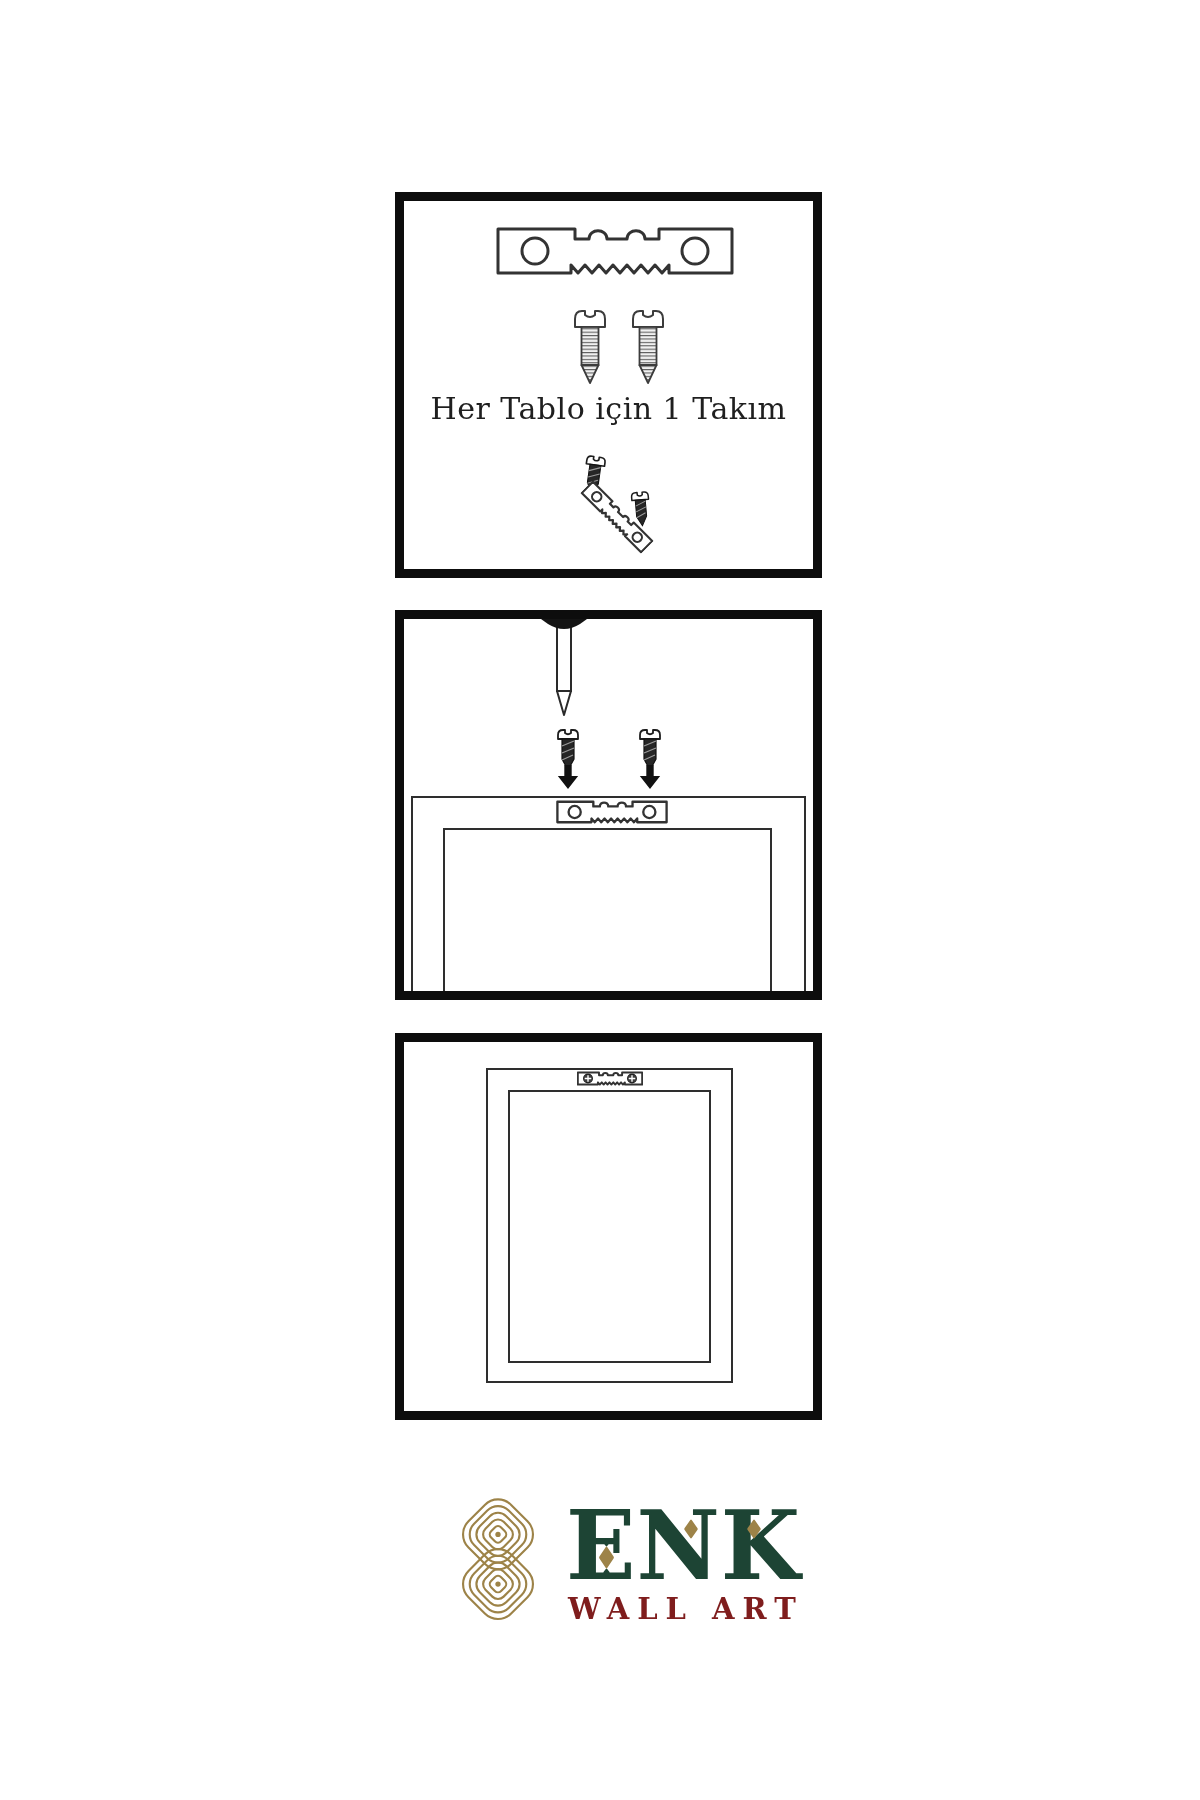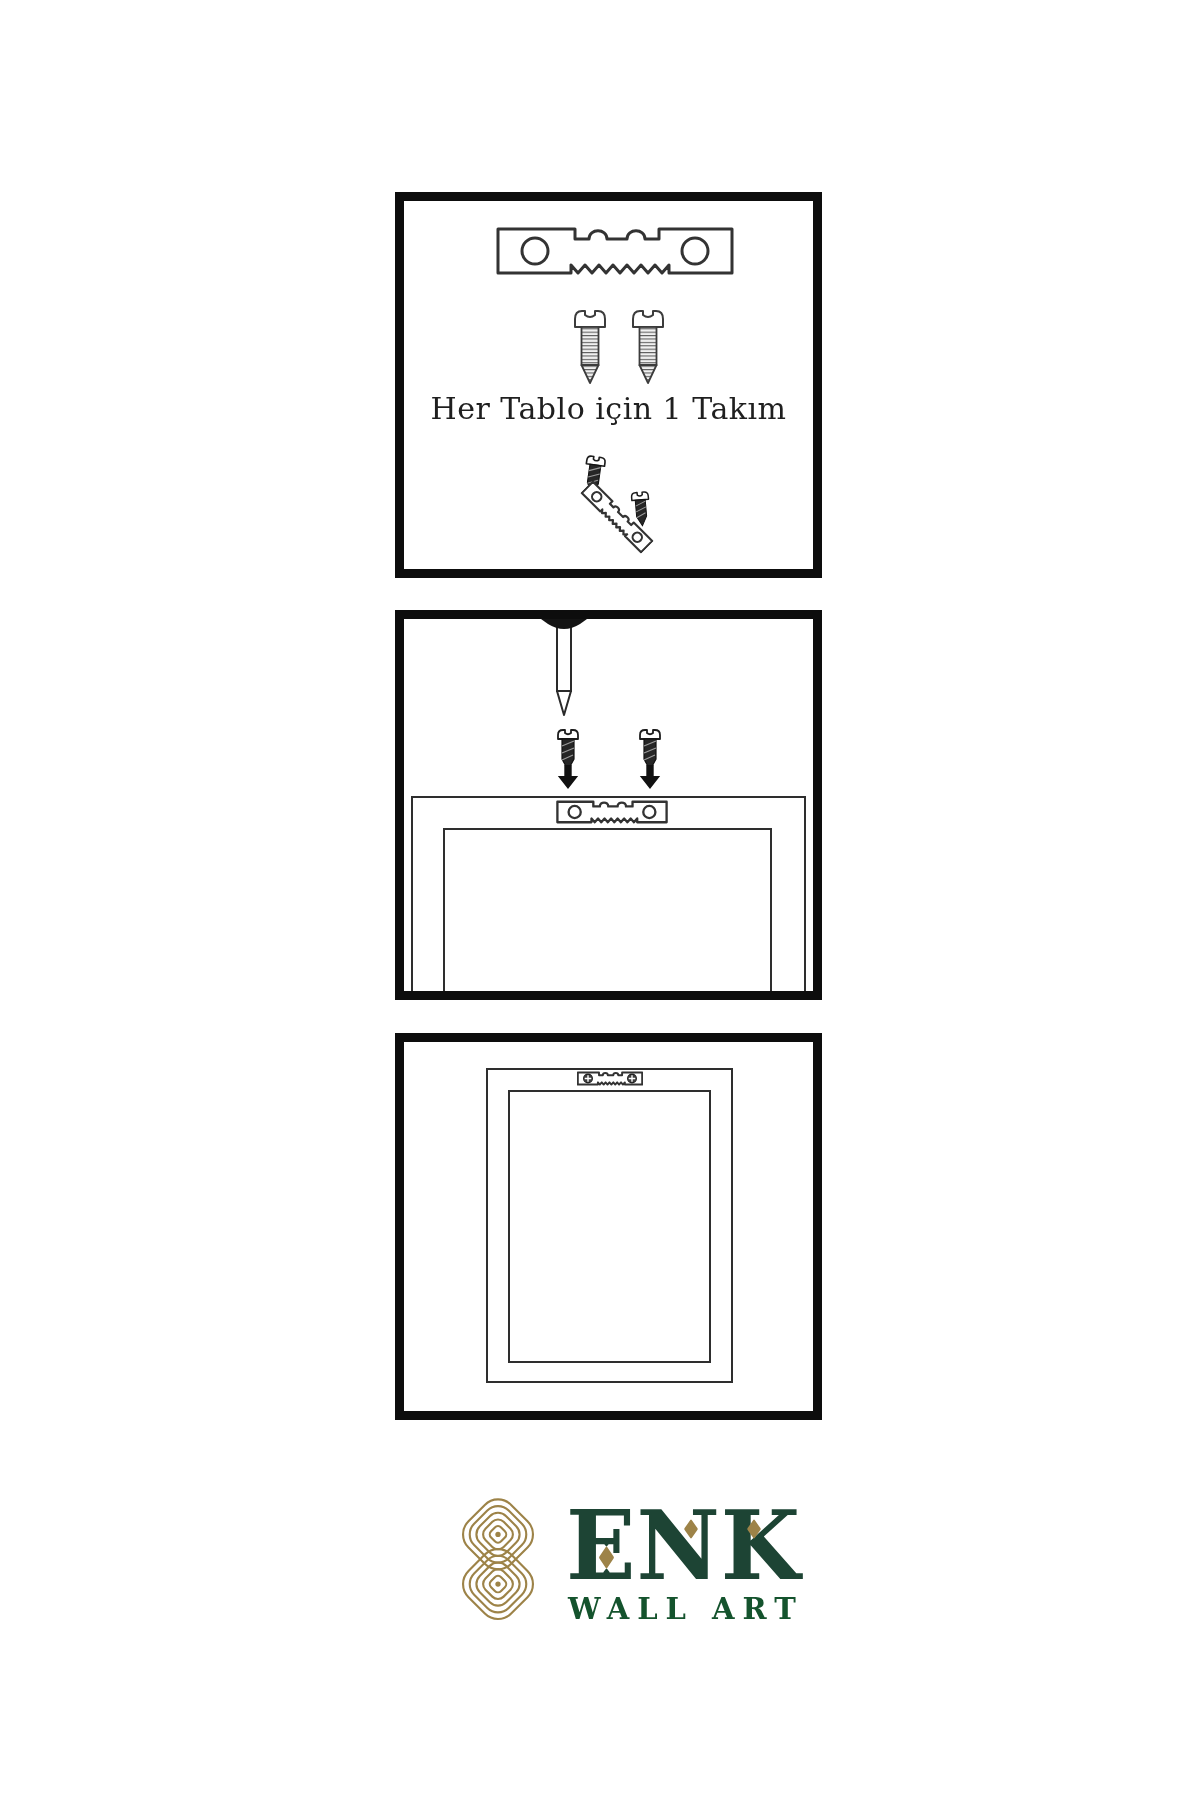--- a/index.html
+++ b/index.html
@@ -41,21 +41,21 @@
     font-size:96px;font-weight:700;line-height:1;
     color:#1d4434;
     letter-spacing:1px;
     transform:scaleX(.95);
     transform-origin:left top;
   }
   .brand-sub{
     position:absolute;
     left:568px;top:1592px;
     font-size:29px;font-weight:700;
-    color:#14532d;
+    color:#7f1d1d;
     letter-spacing:8px;
     white-space:nowrap;
   }
   .dia{
     position:absolute;
     background:#9d8348;
     border-radius:1px;
   }
   .dia.gold-big {width:11px;height:11px;transform:scaleY(1.5) rotate(45deg);}
   .dia.gold-sm  {width:10px;height:10px;transform:scaleY(1.4) rotate(45deg);}

